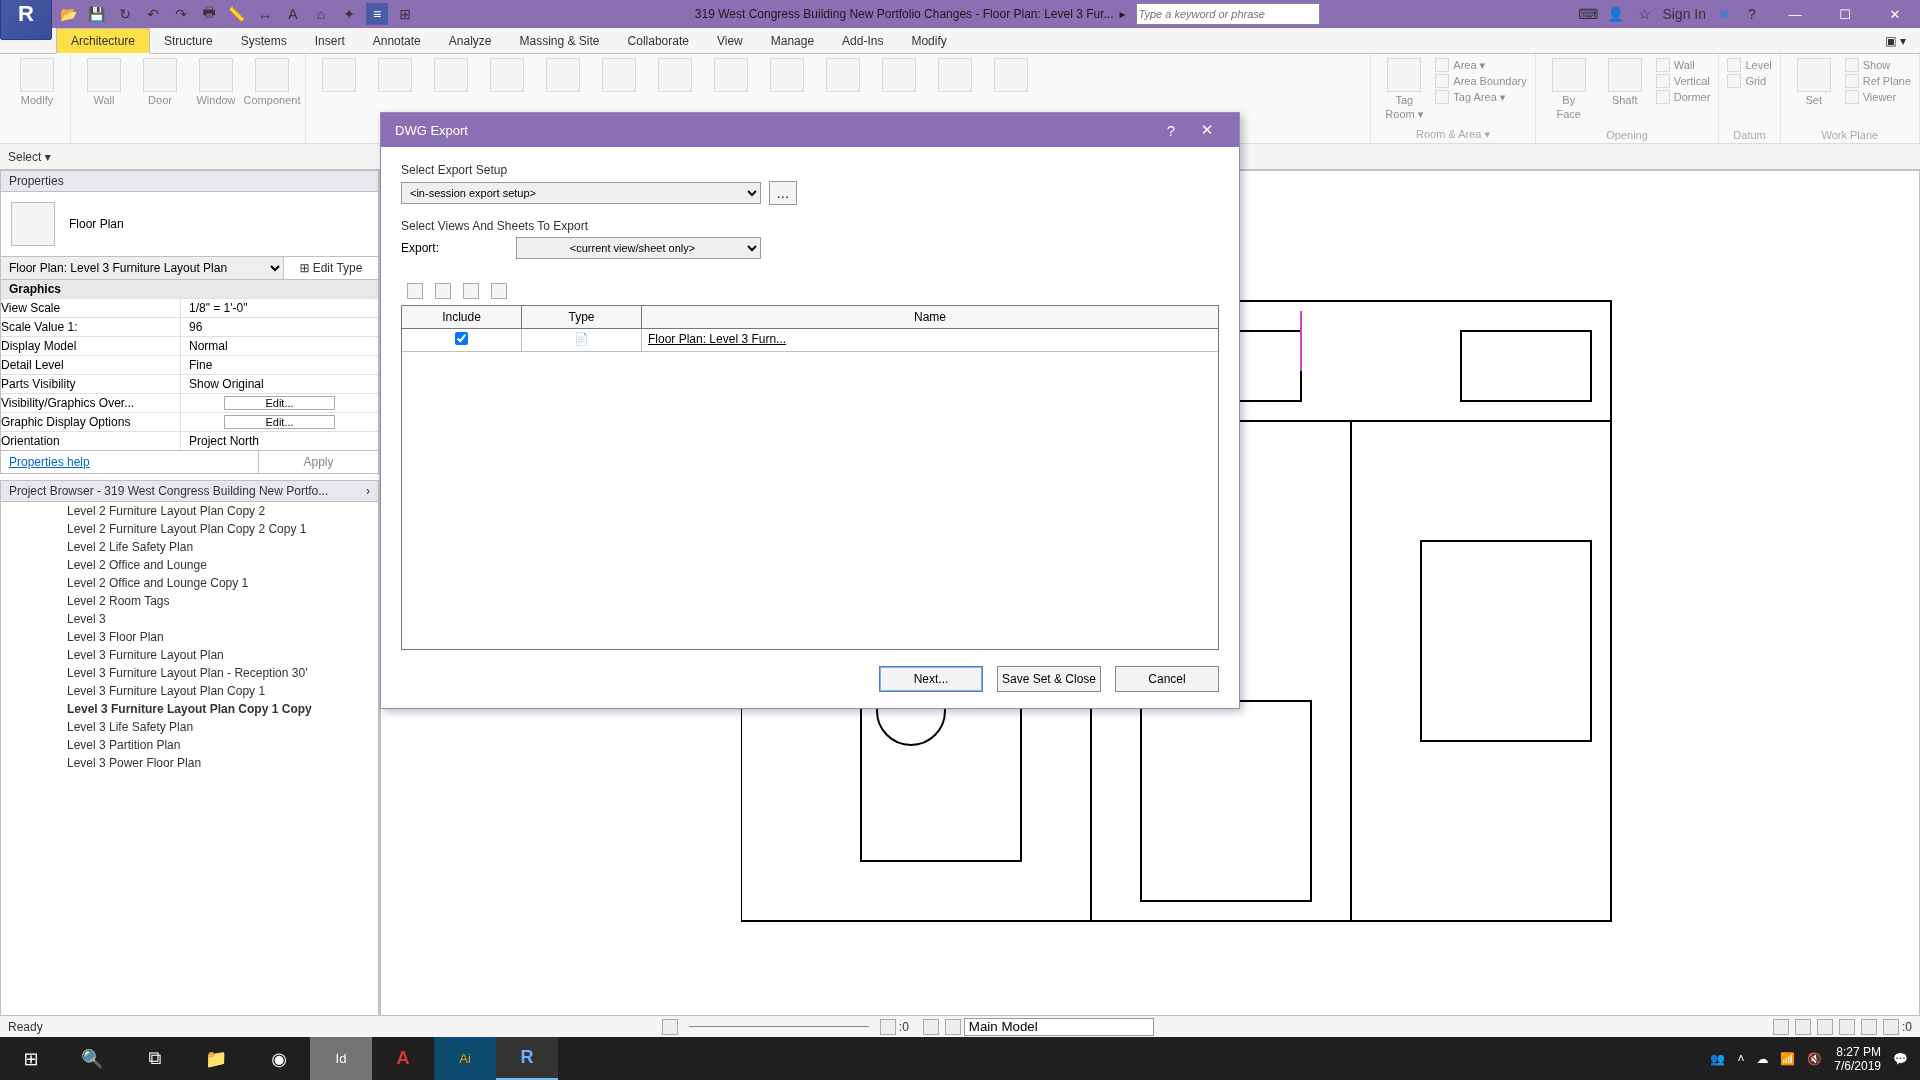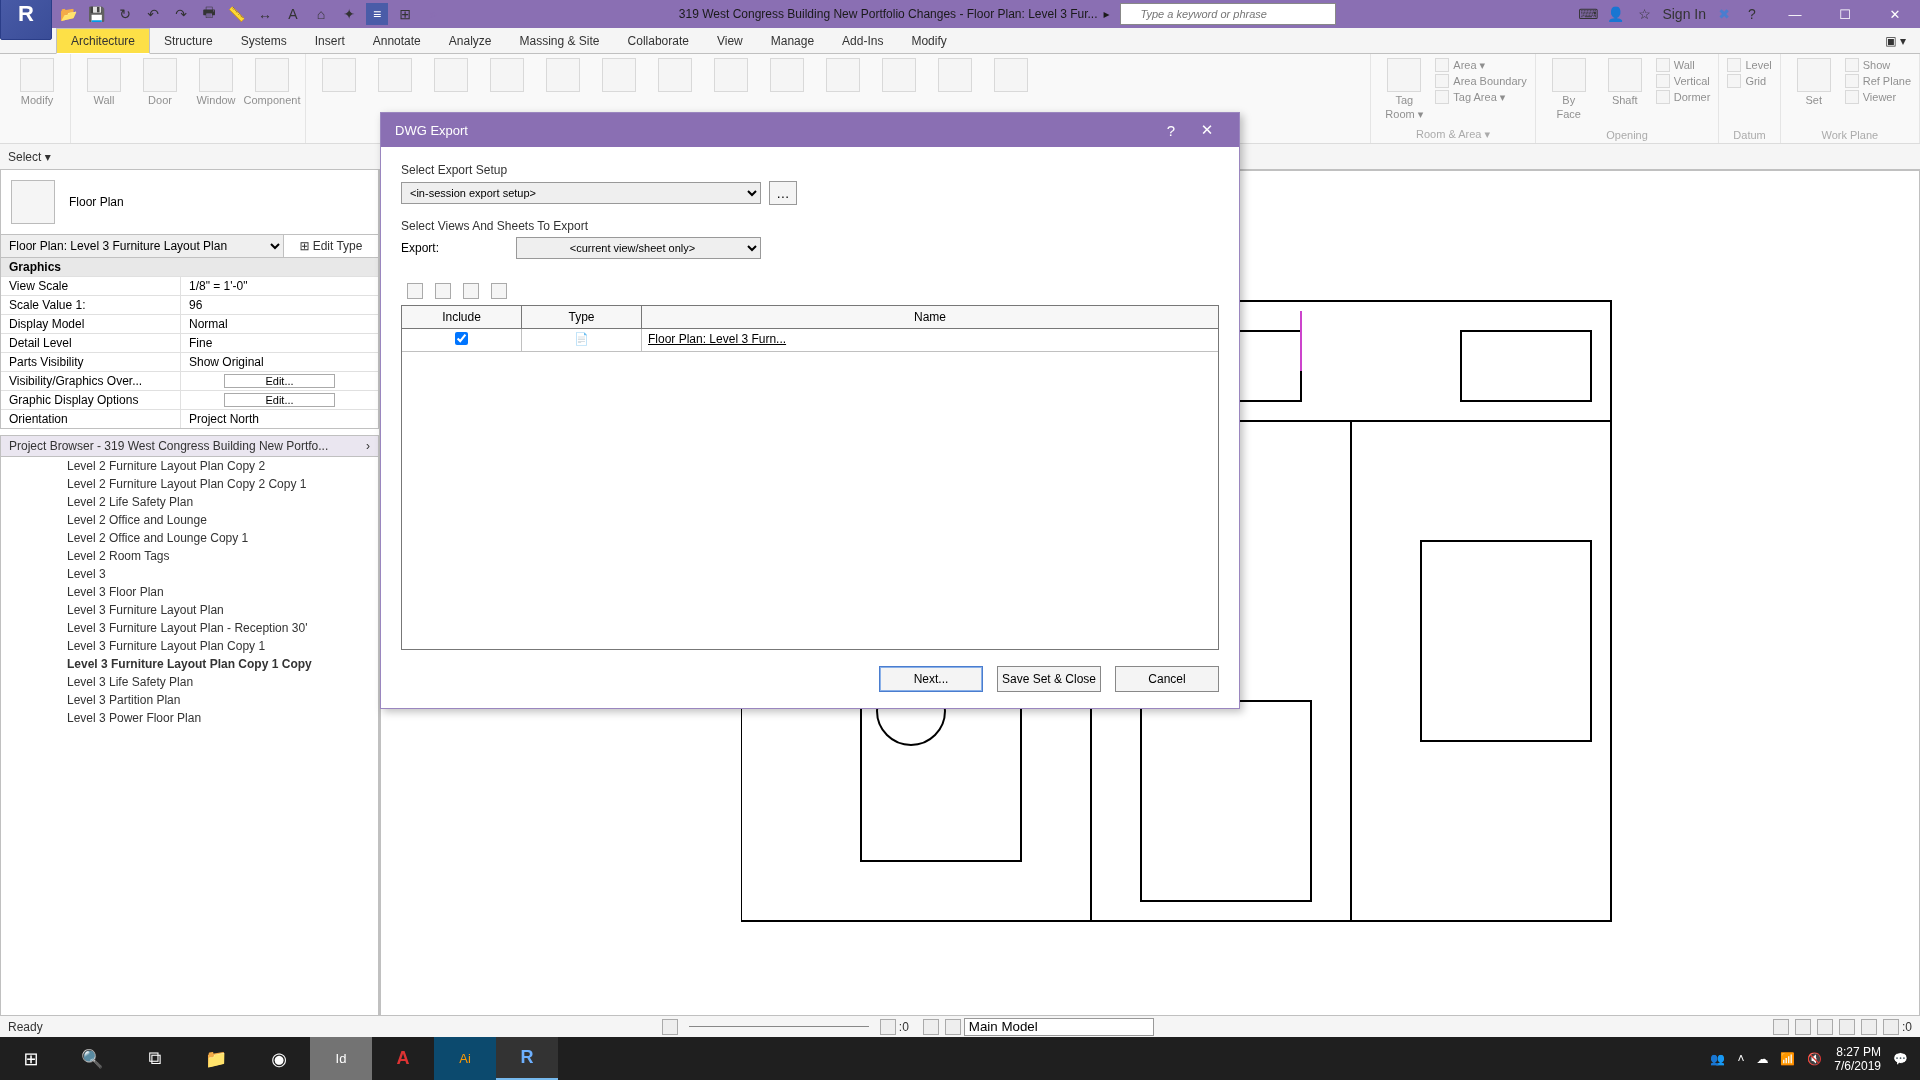--- a/index.html
+++ b/index.html
@@ -4,21 +4,21 @@
 <style>
 * { box-sizing:border-box; margin:0; padding:0; font-family:"Segoe UI",Arial,sans-serif; }
 body { width:1920px; height:1080px; background:#fff; overflow:hidden; position:relative; font-size:12px; }
 
 
 .title-bar{height:28px;background:linear-gradient(#8a6fb3,#8a6fb3);display:flex;align-items:center;color:#fff;}
 .revit-logo{width:52px;height:52px;background:linear-gradient(135deg,#4a5ca8,#3a4d98);border:1px solid #2a3d88;position:relative;z-index:5;display:flex;align-items:center;justify-content:center;font-weight:bold;color:#fff;font-size:22px;border-radius:2px;}
 .qat{display:flex;align-items:center;gap:6px;padding-left:6px;}
 .qat-btn{width:22px;height:22px;display:flex;align-items:center;justify-content:center;color:#333;font-size:14px;cursor:pointer;}
 .title-center{flex:1;text-align:center;color:#1a1a1a;font-size:12px;display:flex;align-items:center;justify-content:center;}
-.search-box{width:216px;height:22px;background:#fff;border:1px solid #888;margin-left:10px;padding:0 20px;color:#888;font-size:11px;font-style:italic;}
+.search-box{width:184px;height:22px;background:#fff;border:1px solid #888;margin-left:10px;padding:0 2px;color:#888;font-size:11px;font-style:italic;}
 .title-right{display:flex;align-items:center;gap:8px;padding:0 8px;}
 .title-icon{width:20px;height:20px;color:#333;display:flex;align-items:center;justify-content:center;font-size:14px;}
 .win-btns{display:flex;}
 .win-btn{width:50px;height:28px;display:flex;align-items:center;justify-content:center;color:#fff;font-size:13px;}
 
 
 .ribbon-tabs{height:26px;background:#f5f5f5;border-bottom:1px solid #c0c0c0;display:flex;align-items:flex-end;padding-left:56px;}
 .tab{padding:5px 14px;font-size:12px;color:#333;cursor:pointer;}
 .tab.active{background:#fde047;border:1px solid #c0c0c0;border-bottom:1px solid #fff;margin-bottom:-1px;}
 .ribbon-body{height:90px;background:#f5f5f5;border-bottom:1px solid #c0c0c0;display:flex;align-items:stretch;padding-left:4px;opacity:.55;}
@@ -37,21 +37,21 @@
 .left-stack{position:absolute;left:0;top:170px;width:380px;bottom:43px;display:flex;flex-direction:column;border-right:1px solid #c0c0c0;}
 .panel-head{background:#eae6f0;border:1px solid #c0c0c0;padding:3px 8px;font-size:12px;color:#333;display:flex;align-items:center;}
 .prop-body{background:#fff;border:1px solid #c0c0c0;border-top:none;}
 .prop-top{display:flex;align-items:center;padding:10px;}
 .prop-ic{width:44px;height:44px;border:1px solid #bbb;margin-right:14px;background:#f5f5f5;}
 .prop-row2{display:flex;border-top:1px solid #c0c0c0;}
 .prop-row2 select{flex:1;border:none;padding:3px 4px;font-size:12px;font-family:inherit;}
 .edit-type{width:95px;border-left:1px solid #c0c0c0;text-align:center;font-size:12px;padding:3px 0;color:#333;display:flex;align-items:center;justify-content:center;gap:3px;}
 .section-head{background:#e8e8e8;border-top:1px solid #c0c0c0;padding:2px 8px;font-weight:bold;font-size:12px;}
 .grid-row{display:flex;border-top:1px solid #e0e0e0;}
-.grid-row .c1{width:180px;padding:2px 8px;font-size:12px;border-right:1px solid #e0e0e0;}
+.grid-row .c1{width:180px;padding:2px 0;font-size:12px;border-right:1px solid #e0e0e0;}
 .grid-row .c2{flex:1;padding:2px 8px;font-size:12px;}
 .edit-btn{display:block;margin:0 auto;background:#fff;border:1px solid #aaa;padding:0 40px;font-size:11px;font-family:inherit;}
 .prop-foot{display:flex;border-top:1px solid #c0c0c0;}
 .prop-foot .lnk{flex:1;padding:4px 8px;color:#0066cc;text-decoration:underline;font-size:12px;}
 .prop-foot .apply{width:120px;border-left:1px solid #c0c0c0;text-align:center;padding:4px;color:#888;font-size:12px;}
 
 .browser-body{background:#fff;border:1px solid #c0c0c0;border-top:none;flex:1;overflow:auto;}
 .tree-item{padding:2px 0 2px 66px;font-size:12px;color:#333;white-space:nowrap;}
 .tree-item.bold{font-weight:bold;}
 .hsb{height:17px;background:#f0f0f0;border:1px solid #c0c0c0;border-top:none;position:relative;}
@@ -327,20 +327,23 @@
       <div class="rgroup-label">Work Plane</div>
     </div>
 </div>
 
 <div class="select-bar">
   <span>Select ▾</span>
   <span class="spacer"></span>
 </div>
 
 <div class="left-stack">
+  <div class="panel-head">
+      <span>Properties</span>
+    </div>
   <div class="prop-body">
     <div class="prop-top">
       <div class="prop-ic"></div>
       <span>Floor Plan</span>
     </div>
     <div class="prop-row2">
       <select><option>Floor Plan: Level 3 Furniture Layout Plan</option></select>
       <div class="edit-type">⊞ <span>Edit Type</span></div>
     </div>
     <div class="section-head">Graphics</div>
@@ -375,20 +378,24 @@
           <div class="c1">Graphic Display Options</div>
           <div class="c2">
             <button class="edit-btn">Edit...</button>
           </div>
         </div>
         <div class="grid-row">
           <div class="c1">Orientation</div>
           <div class="c2">Project North</div>
         </div>
       </div>
+    <div class="prop-foot">
+      <span class="lnk">Properties help</span>
+      <span class="apply">Apply</span>
+    </div>
   </div>
 
   <div class="panel-head" style="margin-top:6px">
     <span>Project Browser - 319 West Congress Building New Portfo...</span>
       <span style="margin-left:auto">›</span>
   </div>
   <div class="browser-body" id="browser-body">
       <div class="tree-item">Level 2 Furniture Layout Plan Copy 2</div>
       <div class="tree-item">Level 2 Furniture Layout Plan Copy 2 Copy 1</div>
       <div class="tree-item">Level 2 Life Safety Plan</div>

